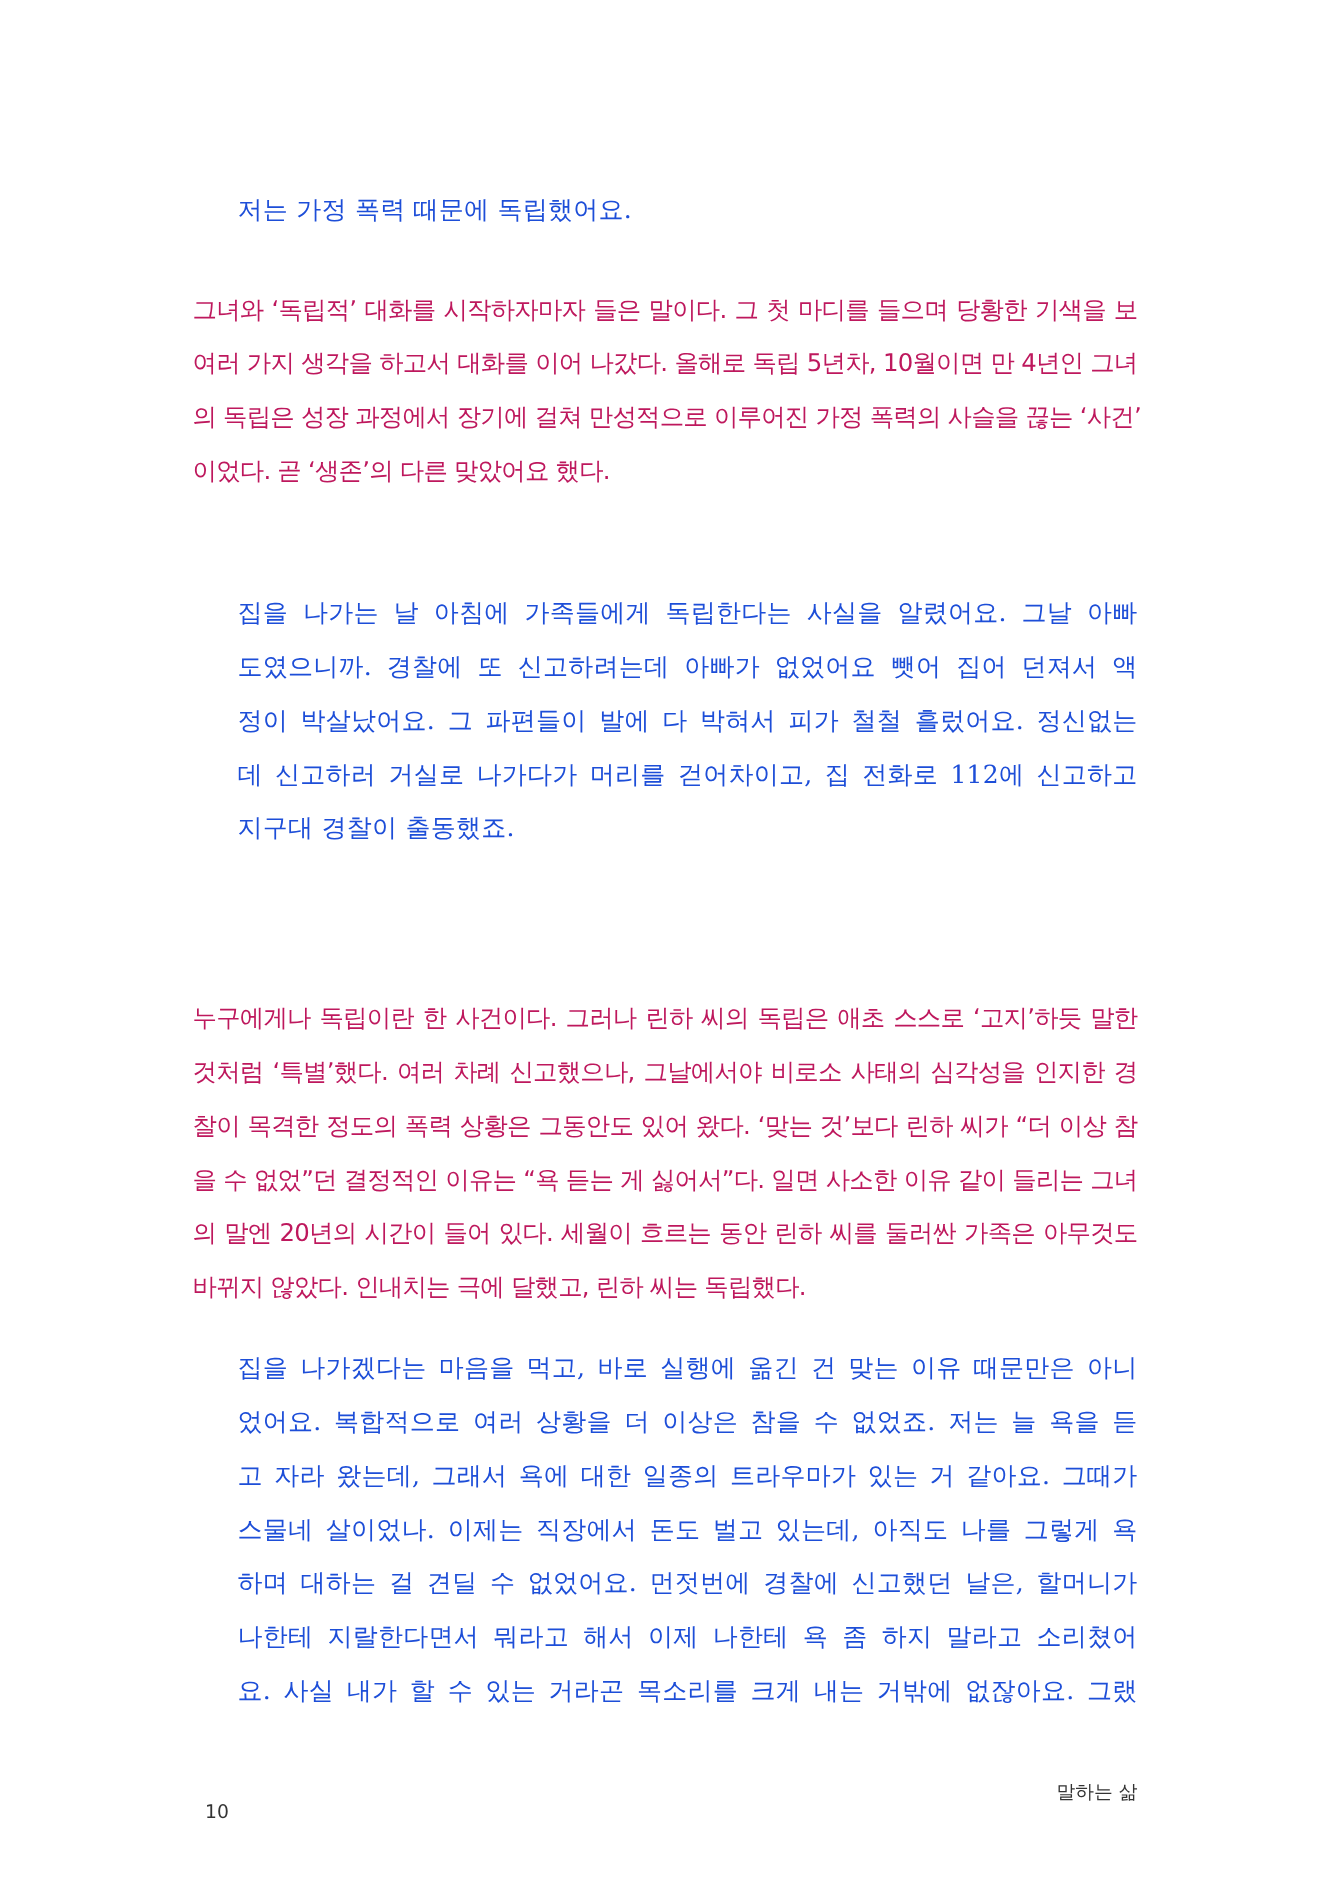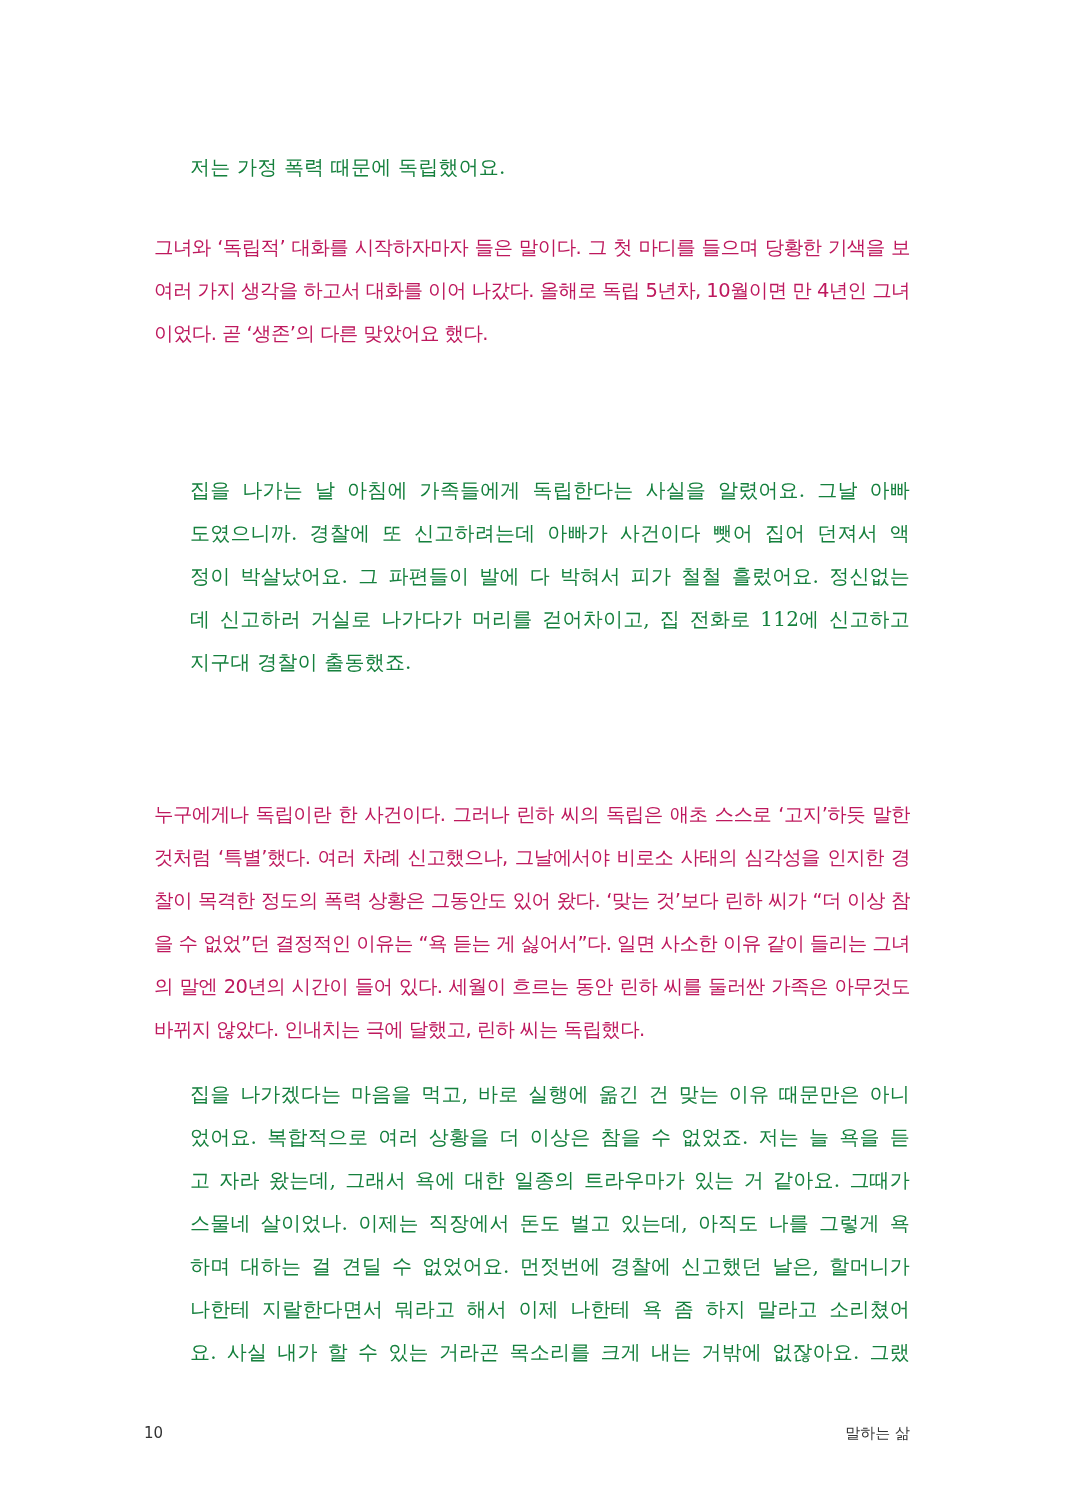--- a/index.html
+++ b/index.html
@@ -35,56 +35,57 @@
     }
     .line.last {
       text-align-last: left;
     }
     .quote {
       left: 36px;
       width: 720px;
       font-family: "DejaVu Serif", "Liberation Serif", serif;
       font-size: 20px;
       letter-spacing: 0.2px;
-      color: #15803d;
+      color: #1d4ed8;
     }
     .narr {
       font-family: "DejaVu Sans", "Liberation Sans", sans-serif;
       font-size: 19.5px;
       letter-spacing: -0.6px;
       color: #be185d;
     }
     .footer {
       position: absolute;
       top: 1424px;
       font-family: "DejaVu Sans", "Liberation Sans", sans-serif;
       font-size: 15px;
       color: #333333;
     }
-    .footer.left { left: 144px; }
+    .footer.left { left: 164px; margin-top: 16px; }
     .footer.right { right: 155px; }
   </style>
 </head>
 <body>
 
 <div class="page">
 
   <div class="block quote" style="top:146px">
     <span class="line last">저는 가정 폭력 때문에 독립했어요.</span>
   </div>
 
   <div class="block narr" style="top:226px">
     <span class="line">그녀와 ‘독립적’ 대화를 시작하자마자 들은 말이다. 그 첫 마디를 들으며 당황한 기색을 보</span>
     <span class="line">여러 가지 생각을 하고서 대화를 이어 나갔다. 올해로 독립 5년차, 10월이면 만 4년인 그녀</span>
+    <span class="line">의 독립은 성장 과정에서 장기에 걸쳐 만성적으로 이루어진 가정 폭력의 사슬을 끊는 ‘사건’</span>
     <span class="line last">이었다. 곧 ‘생존’의 다른 맞았어요 했다.</span>
   </div>
 
   <div class="block quote" style="top:469px">
     <span class="line">집을 나가는 날 아침에 가족들에게 독립한다는 사실을 알렸어요. 그날 아빠</span>
-    <span class="line">도였으니까. 경찰에 또 신고하려는데 아빠가 사건이다 뺏어 집어 던져서 액</span>
+    <span class="line">도였으니까. 경찰에 또 신고하려는데 아빠가 없었어요 뺏어 집어 던져서 액</span>
     <span class="line">정이 박살났어요. 그 파편들이 발에 다 박혀서 피가 철철 흘렀어요. 정신없는</span>
     <span class="line">데 신고하러 거실로 나가다가 머리를 걷어차이고, 집 전화로 112에 신고하고</span>
     <span class="line last">지구대 경찰이 출동했죠.</span>
   </div>
 
   <div class="block narr" style="top:793px">
     <span class="line">누구에게나 독립이란 한 사건이다. 그러나 린하 씨의 독립은 애초 스스로 ‘고지’하듯 말한</span>
     <span class="line">것처럼 ‘특별’했다. 여러 차례 신고했으나, 그날에서야 비로소 사태의 심각성을 인지한 경</span>
     <span class="line">찰이 목격한 정도의 폭력 상황은 그동안도 있어 왔다. ‘맞는 것’보다 린하 씨가 “더 이상 참</span>
     <span class="line">을 수 없었”던 결정적인 이유는 “욕 듣는 게 싫어서”다. 일면 사소한 이유 같이 들리는 그녀</span>

